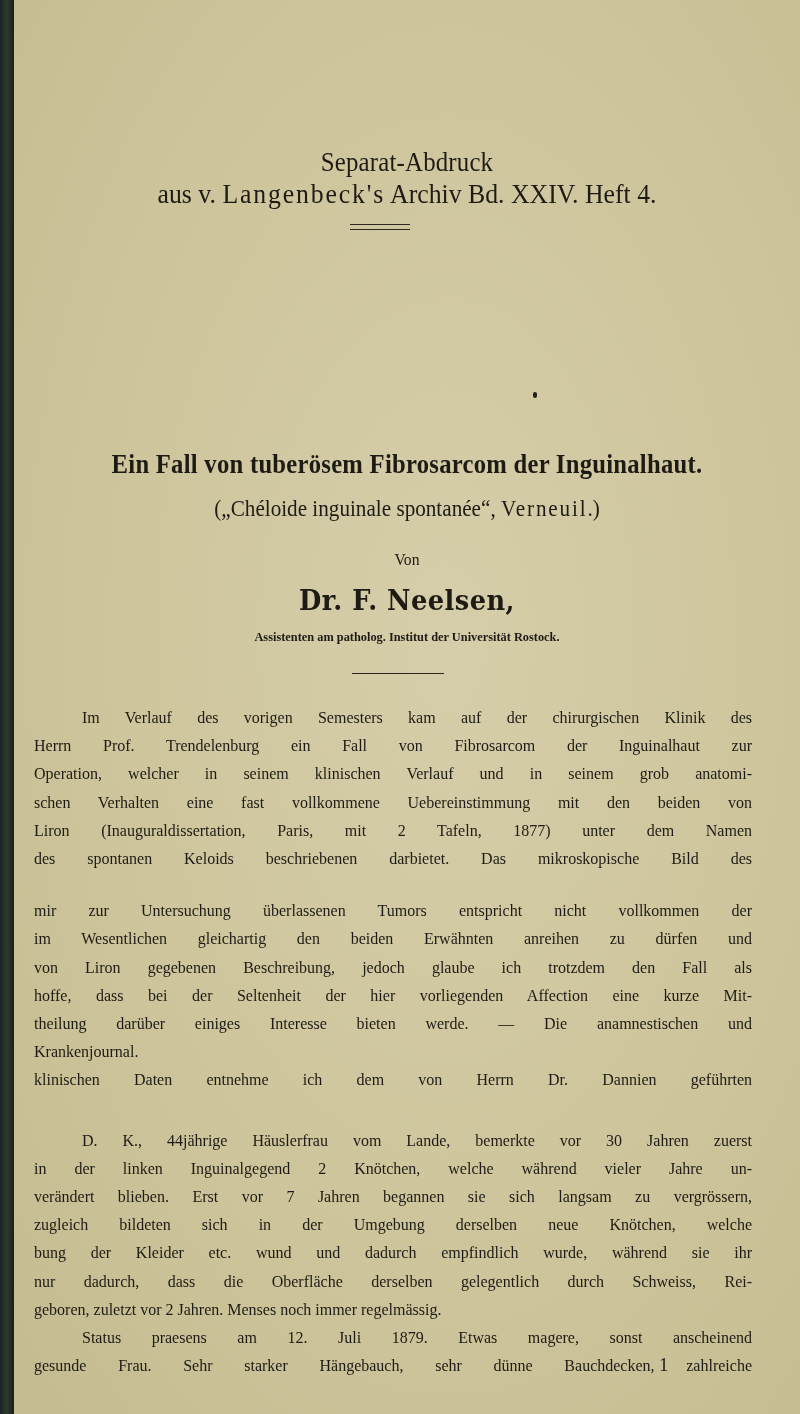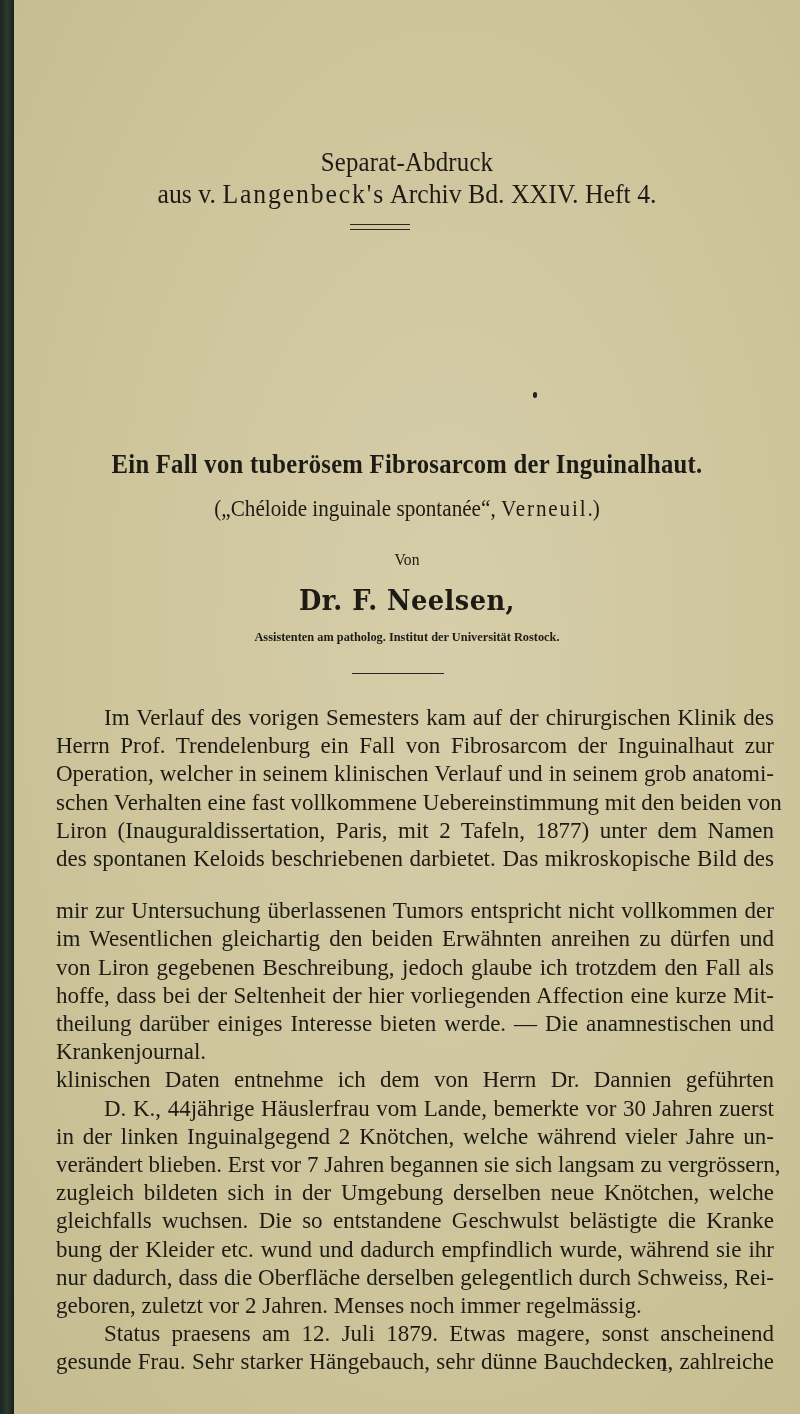--- a/index.html
+++ b/index.html
@@ -30,22 +30,22 @@
     .main-title {
       top: 448px; font-size: 28px; font-weight: bold;
       font-family: "Liberation Serif", serif; transform: scaleX(0.88); letter-spacing: 0.3px;
     }
     .subtitle { top: 496px; font-size: 23px; transform: scaleX(0.92); }
     .von { top: 550px; font-size: 17px; transform: scaleX(0.92); }
     .author { top: 585px; font-size: 27px; font-weight: 900; font-family: "DejaVu Serif", serif; transform: scaleX(0.95); letter-spacing: 0.5px;}
     .affil { top: 629px; font-size: 13px; font-weight: bold; transform: scaleX(0.95); }
     .single-rule { position: absolute; left: 352px; top: 673px; width: 92px; height: 0; border-top: 1.5px solid #2a2720; }
     .body-text {
-      position: absolute; left: 56px; top: 704px; width: 718px;
-      font-size: 23px; line-height: 28.2px;
+      position: absolute; left: 34px; top: 704px; width: 718px;
+      font-size: 16px; line-height: 28.2px;
     }
     .line {
       display: block; white-space: nowrap;
       text-align: justify; text-align-last: justify;
       transform-origin: left; 
     }
     .line.last { text-align-last: left; }
     .indent { padding-left: 48px; }
     .pagenum { position: absolute; left: 659px; top: 1354px; font-size: 19px; }
   </style>
@@ -75,25 +75,24 @@
     <span class="line" style="display: block;">schen Verhalten eine fast vollkommene Uebereinstimmung mit den beiden von</span>
     <span class="line" style="display: block;">Liron (Inauguraldissertation, Paris, mit 2 Tafeln, 1877) unter dem Namen</span>
     <span class="line" style="display: block;">des spontanen Keloids beschriebenen darbietet.  Das mikroskopische Bild des</span>
     <span class="line" style="display: block; margin-top: 24px;">mir zur Untersuchung überlassenen Tumors entspricht nicht vollkommen der</span>
     <span class="line" style="display: block;">im Wesentlichen gleichartig den beiden Erwähnten anreihen zu dürfen und</span>
     <span class="line" style="display: block;">von Liron gegebenen Beschreibung, jedoch glaube ich trotzdem den Fall als</span>
     <span class="line" style="display: block;">hoffe, dass bei der Seltenheit der hier vorliegenden Affection eine kurze Mit-</span>
     <span class="line" style="display: block;">theilung darüber einiges Interesse bieten werde. — Die anamnestischen und</span>
     <span class="line last" style="display: block;">Krankenjournal.</span>
     <span class="line" style="display: block;">klinischen Daten entnehme ich dem von Herrn Dr. Dannien geführten</span>
-    <span class="line indent" style="display: block;">D. K., 44jährige Häuslerfrau vom Lande, bemerkte vor 30 Jahren zuerst</span>
+    <span class="line indent" style="display: block; margin-top: 32px;">D. K., 44jährige Häuslerfrau vom Lande, bemerkte vor 30 Jahren zuerst</span>
     <span class="line" style="display: block;">in der linken Inguinalgegend 2 Knötchen, welche während vieler Jahre un-</span>
     <span class="line" style="display: block;">verändert blieben.  Erst vor 7 Jahren begannen sie sich langsam zu vergrössern,</span>
     <span class="line" style="display: block;">zugleich bildeten sich in der Umgebung derselben neue Knötchen, welche</span>
-    <span class="line" style="display: block;">gleichfalls wuchsen.  Die so entstandene Geschwulst belästigte die Kranke</span>
     <span class="line" style="display: block;">bung der Kleider etc. wund und dadurch empfindlich wurde, während sie ihr</span>
     <span class="line" style="display: block;">nur dadurch, dass die Oberfläche derselben gelegentlich durch Schweiss, Rei-</span>
     <span class="line last" style="display: block;">geboren, zuletzt vor 2 Jahren.  Menses noch immer regelmässig.</span>
     <span class="line indent" style="display: block;">Status praesens am 12. Juli 1879.  Etwas magere, sonst anscheinend</span>
     <span class="line" style="display: block;">gesunde Frau.  Sehr starker Hängebauch, sehr dünne Bauchdecken, zahlreiche</span>
   </div>
 
 <div class="pagenum">1</div>
 
 </body></html>

